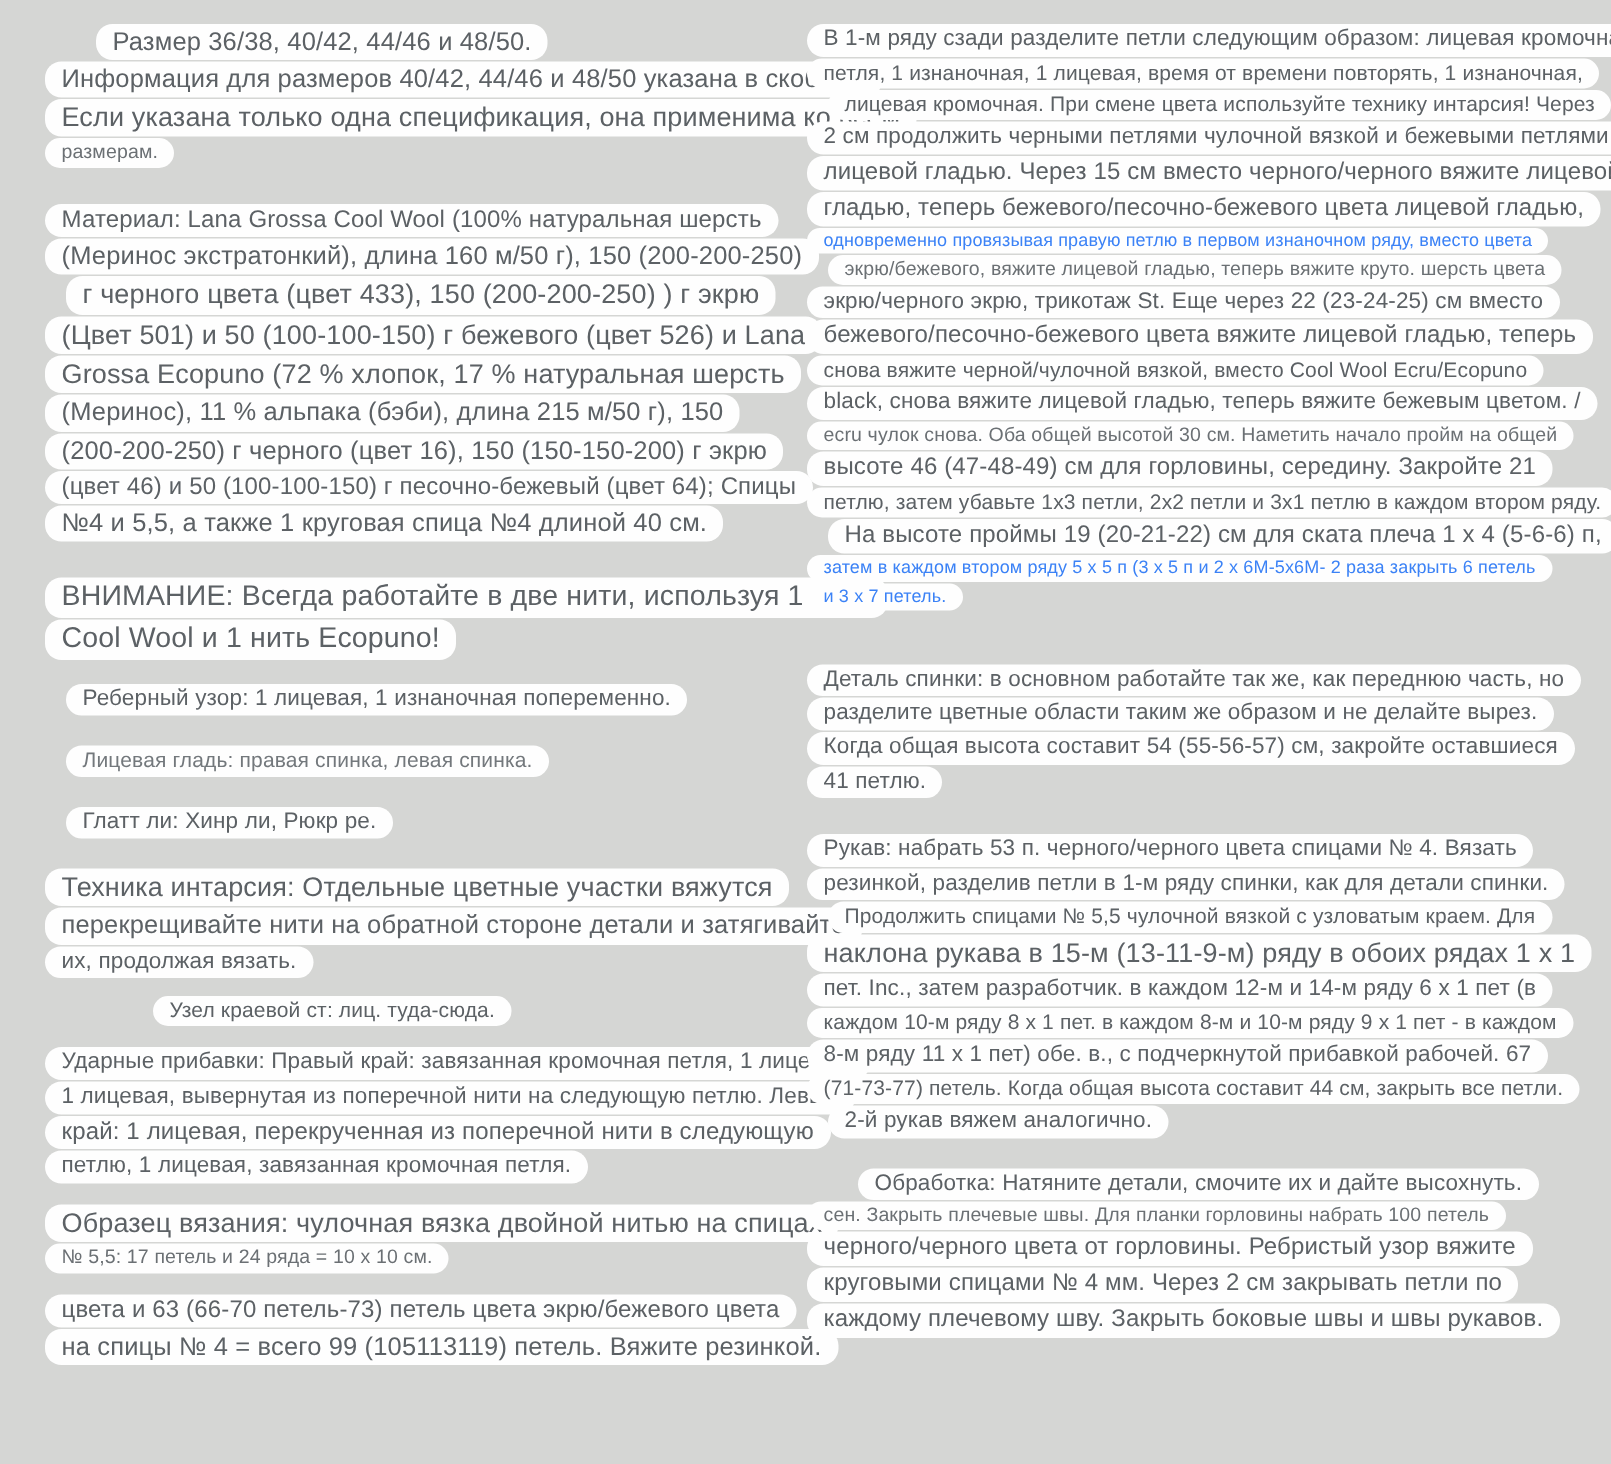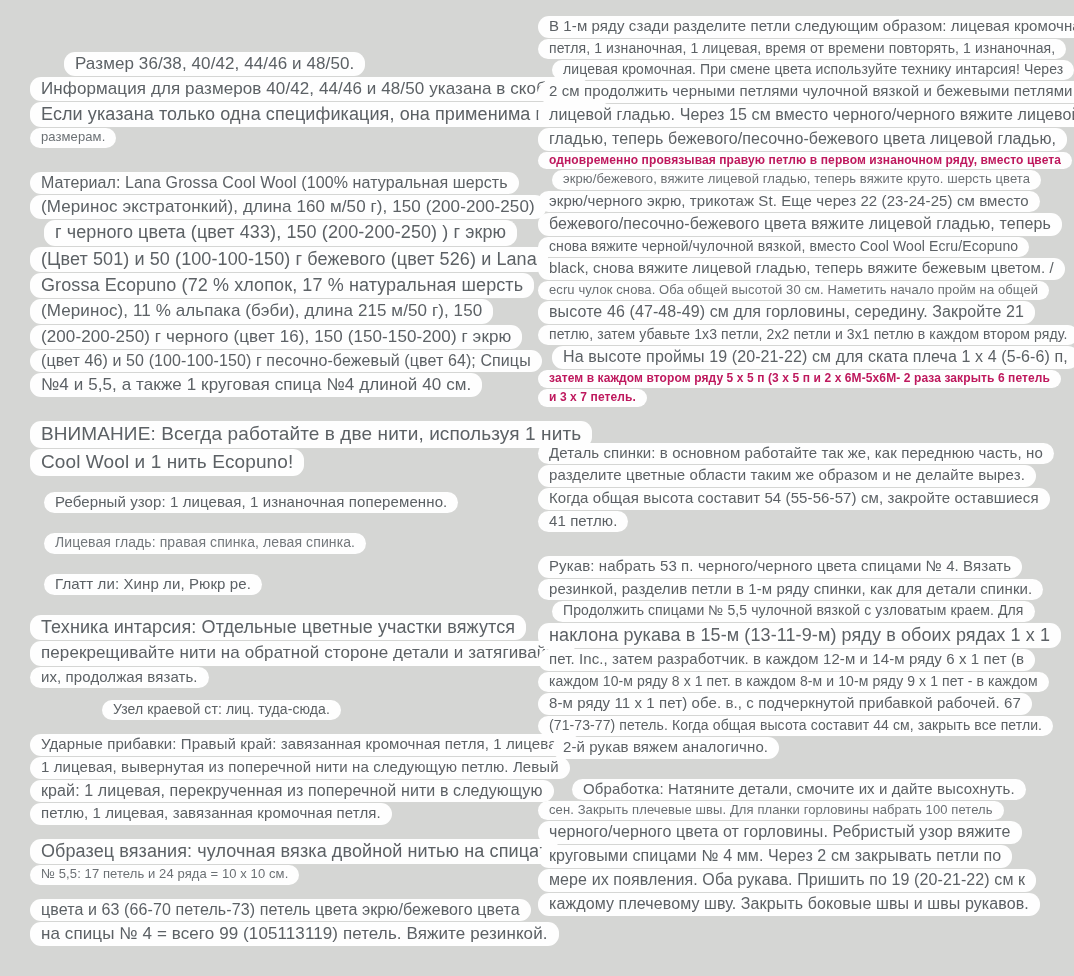--- a/index.html
+++ b/index.html
@@ -3,35 +3,35 @@
 <meta charset="utf-8">
 <style>
   html,body{margin:0;padding:0;}
   body{
     width:1074px;height:976px;position:relative;overflow:hidden;
     background:#d5d6d4;
     font-family:"Liberation Sans","DejaVu Sans",sans-serif;
     color:#5c6165;
   }
   .col{position:absolute;top:16px;}
-  .col-left{left:30px;width:505px;margin-top:36px;}
+  .col-left{left:30px;width:505px;}
   .col-right{left:538px;width:522px;}
   .blk{margin-bottom:20px;}
   .ln{
     background:#fefefe;
     width:fit-content;
     padding:1px 11px 2px;
     border-radius:11px;
     margin-bottom:1px;
     line-height:1.24;
     white-space:nowrap;
     letter-spacing:0.1px;
   }
   .f11{font-size:14px;color:#73787c;}
-  .f12{font-size:12px;color:#be185d;font-weight:bold;}
+  .f12{font-size:12px;color:#3b82f6;}
   .f13{font-size:13px;color:#6b7074;}
   .f14{font-size:14px;}
   .f15{font-size:15px;}
   .f16{font-size:16px;}
   .f17{font-size:17px;}
   .f18{font-size:18px;}
   .f19{font-size:19px;}
   .ind1{margin-left:14px;}
   .ind2{margin-left:34px;}
   .ind3{margin-left:72px;}
@@ -151,17 +151,16 @@
     <div class="ln f15">8-м ряду 11 х 1 пет) обе. в., с подчеркнутой прибавкой рабочей. 67</div>
     <div class="ln f14">(71-73-77) петель. Когда общая высота составит 44 см, закрыть все петли.</div>
     <div class="ln f15 ind1">2-й рукав вяжем аналогично.</div>
   </div>
 
   <div class="blk">
     <div class="ln f15 ind2">Обработка: Натяните детали, смочите их и дайте высохнуть.</div>
     <div class="ln f13">сен. Закрыть плечевые швы. Для планки горловины набрать 100 петель</div>
     <div class="ln f16">черного/черного цвета от горловины. Ребристый узор вяжите</div>
     <div class="ln f16">круговыми спицами № 4 мм. Через 2 см закрывать петли по</div>
-    <div class="ln f16">мере их появления. Оба рукава. Пришить по 19 (20-21-22) см к</div>
     <div class="ln f16">каждому плечевому шву. Закрыть боковые швы и швы рукавов.</div>
   </div>
 
 </div>
 
 </body></html>

